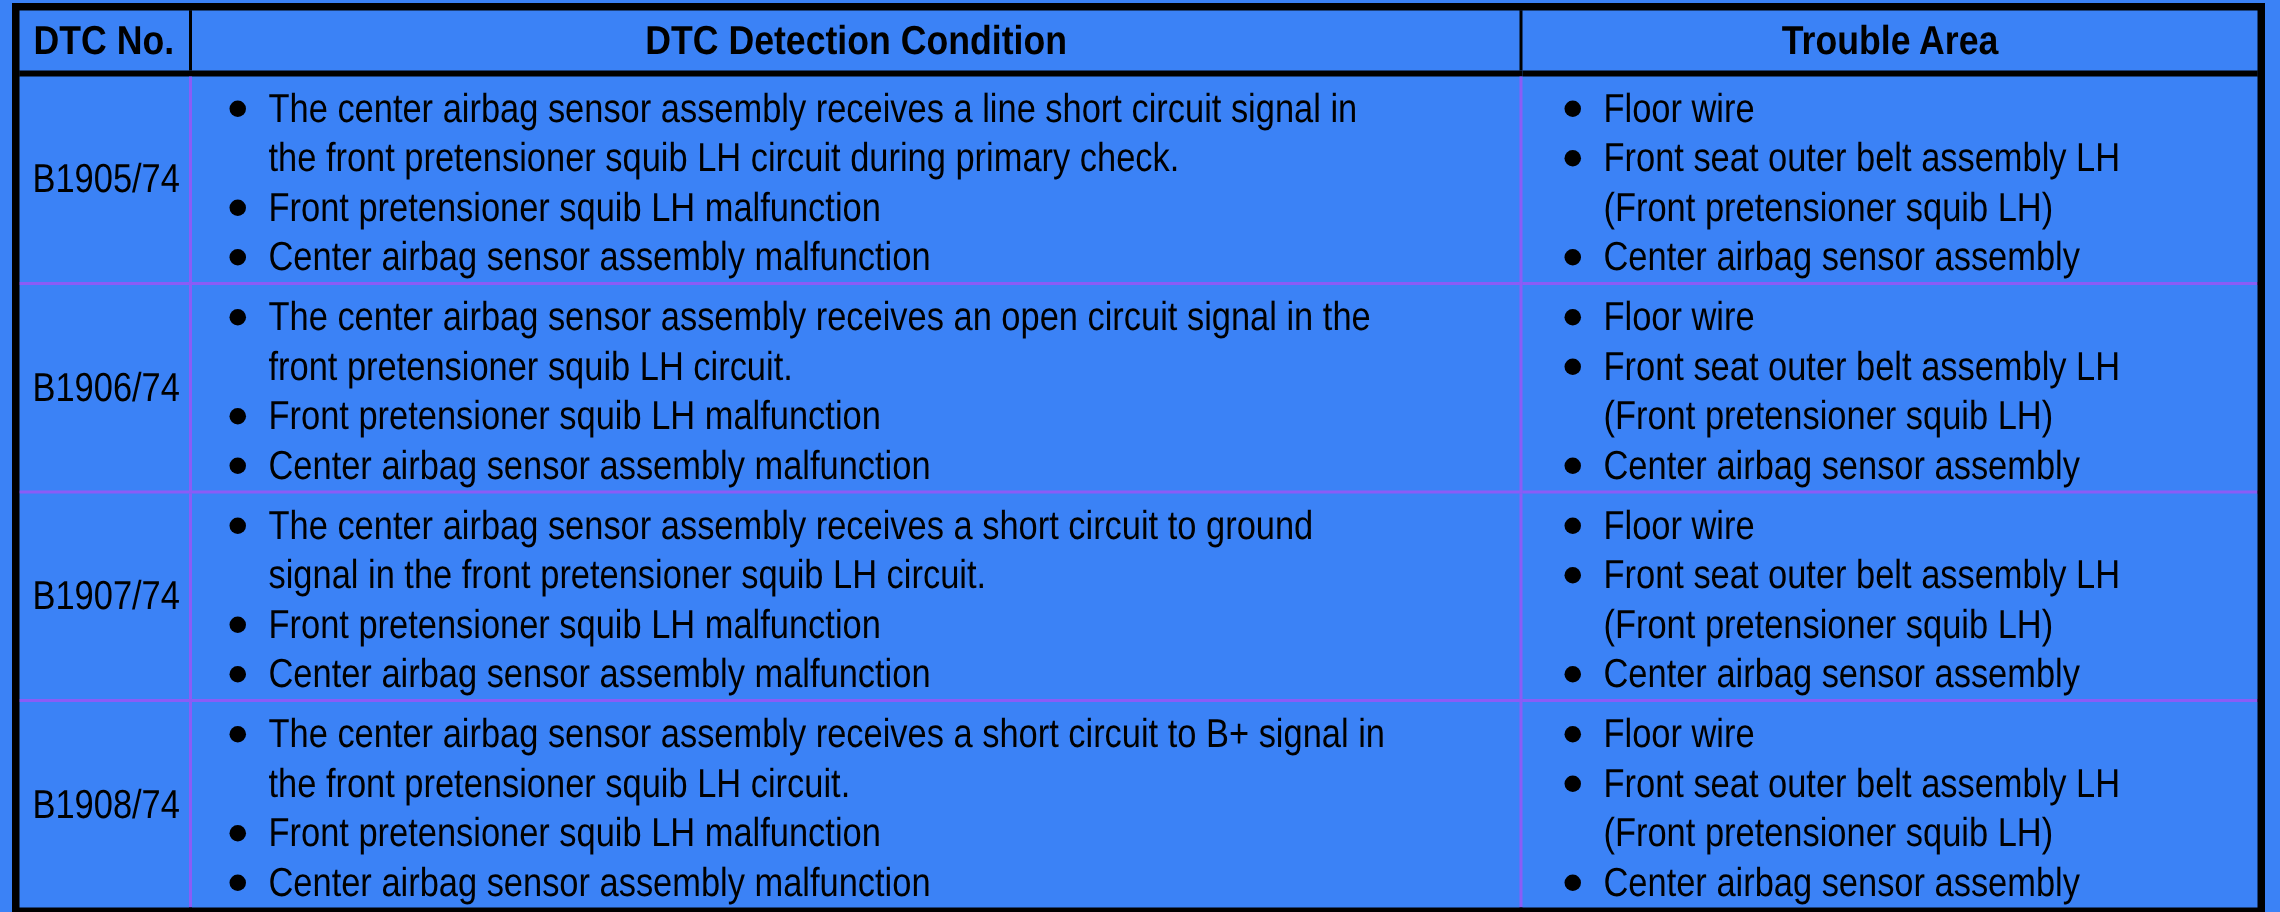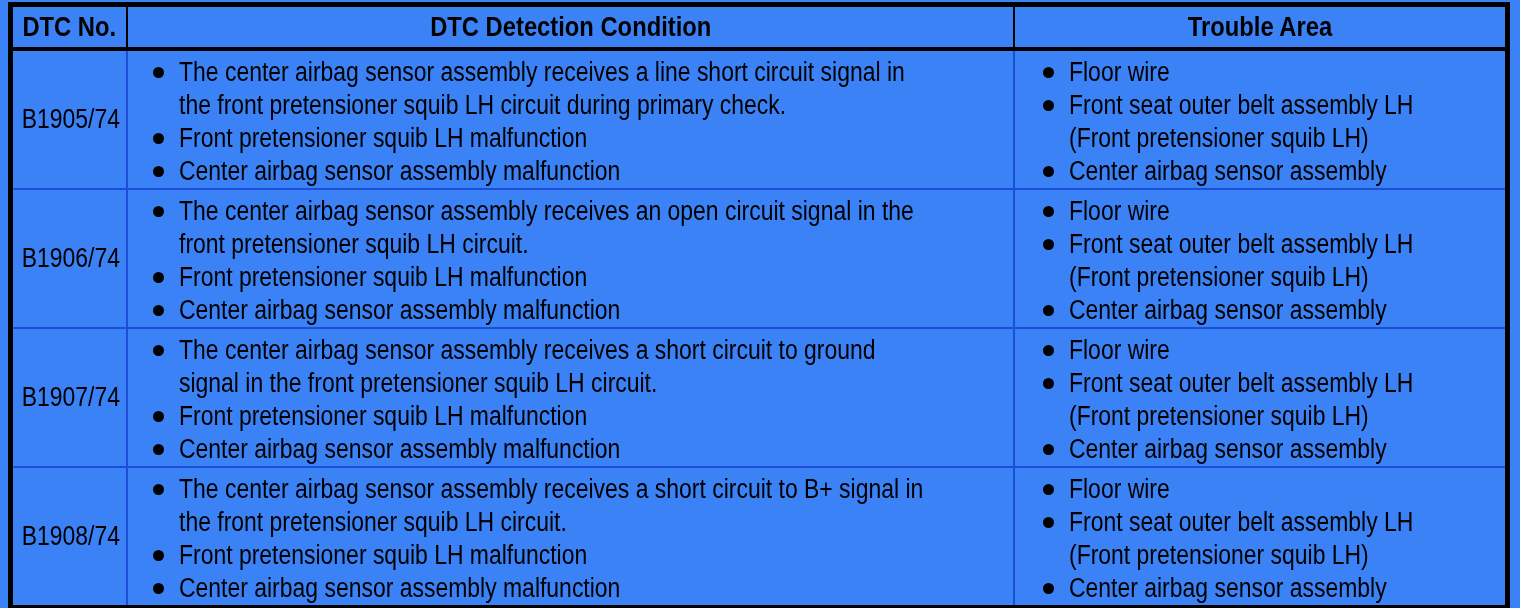--- a/index.html
+++ b/index.html
@@ -42,21 +42,21 @@
   .hdr-txt {
     display: inline-block;
     font-size: 27px;
     line-height: 33px;
     white-space: pre;
     transform: scaleX(0.88);
     transform-origin: center center;
   }
   tbody tr { height: 137px; }
   tbody td {
-    border: 2px solid #1d4ed8;
+    border: 2px solid #8b5cf6;
     vertical-align: top;
     padding: 0;
     overflow: hidden;
   }
   td.dtc-cell {
     vertical-align: middle;
     text-align: center;
     text-decoration: underline;
   }
   .dtc-txt {

